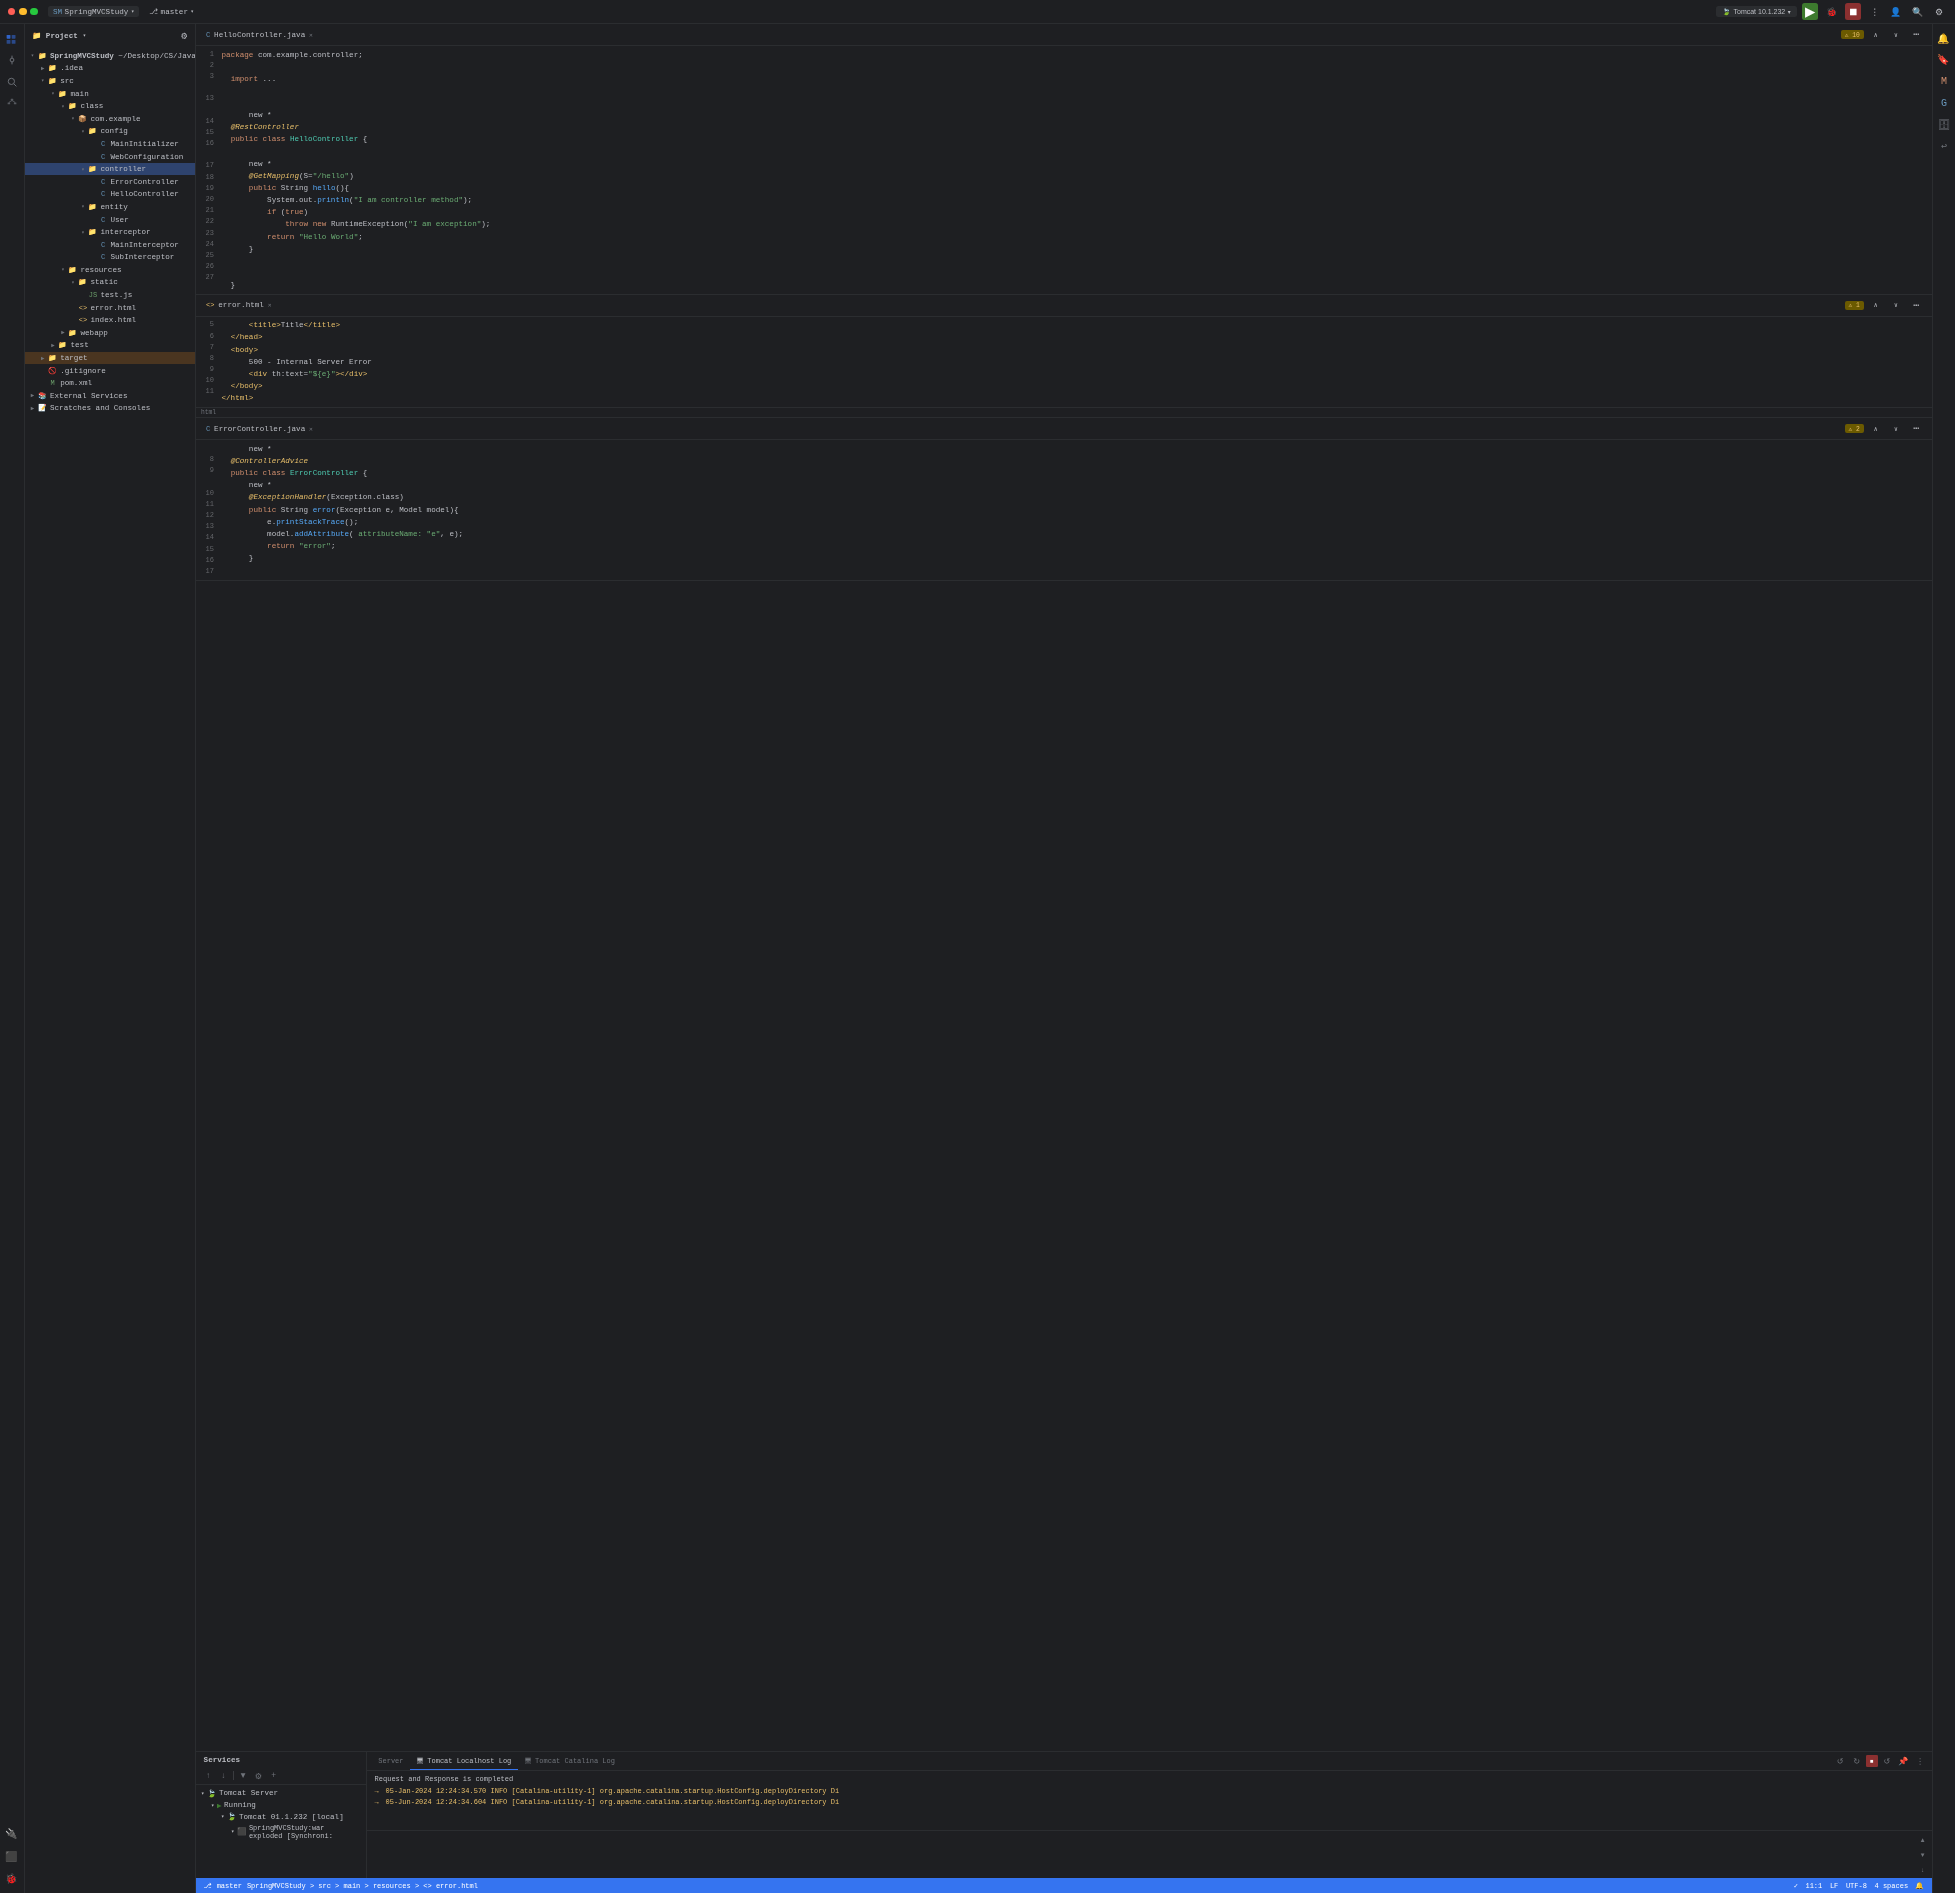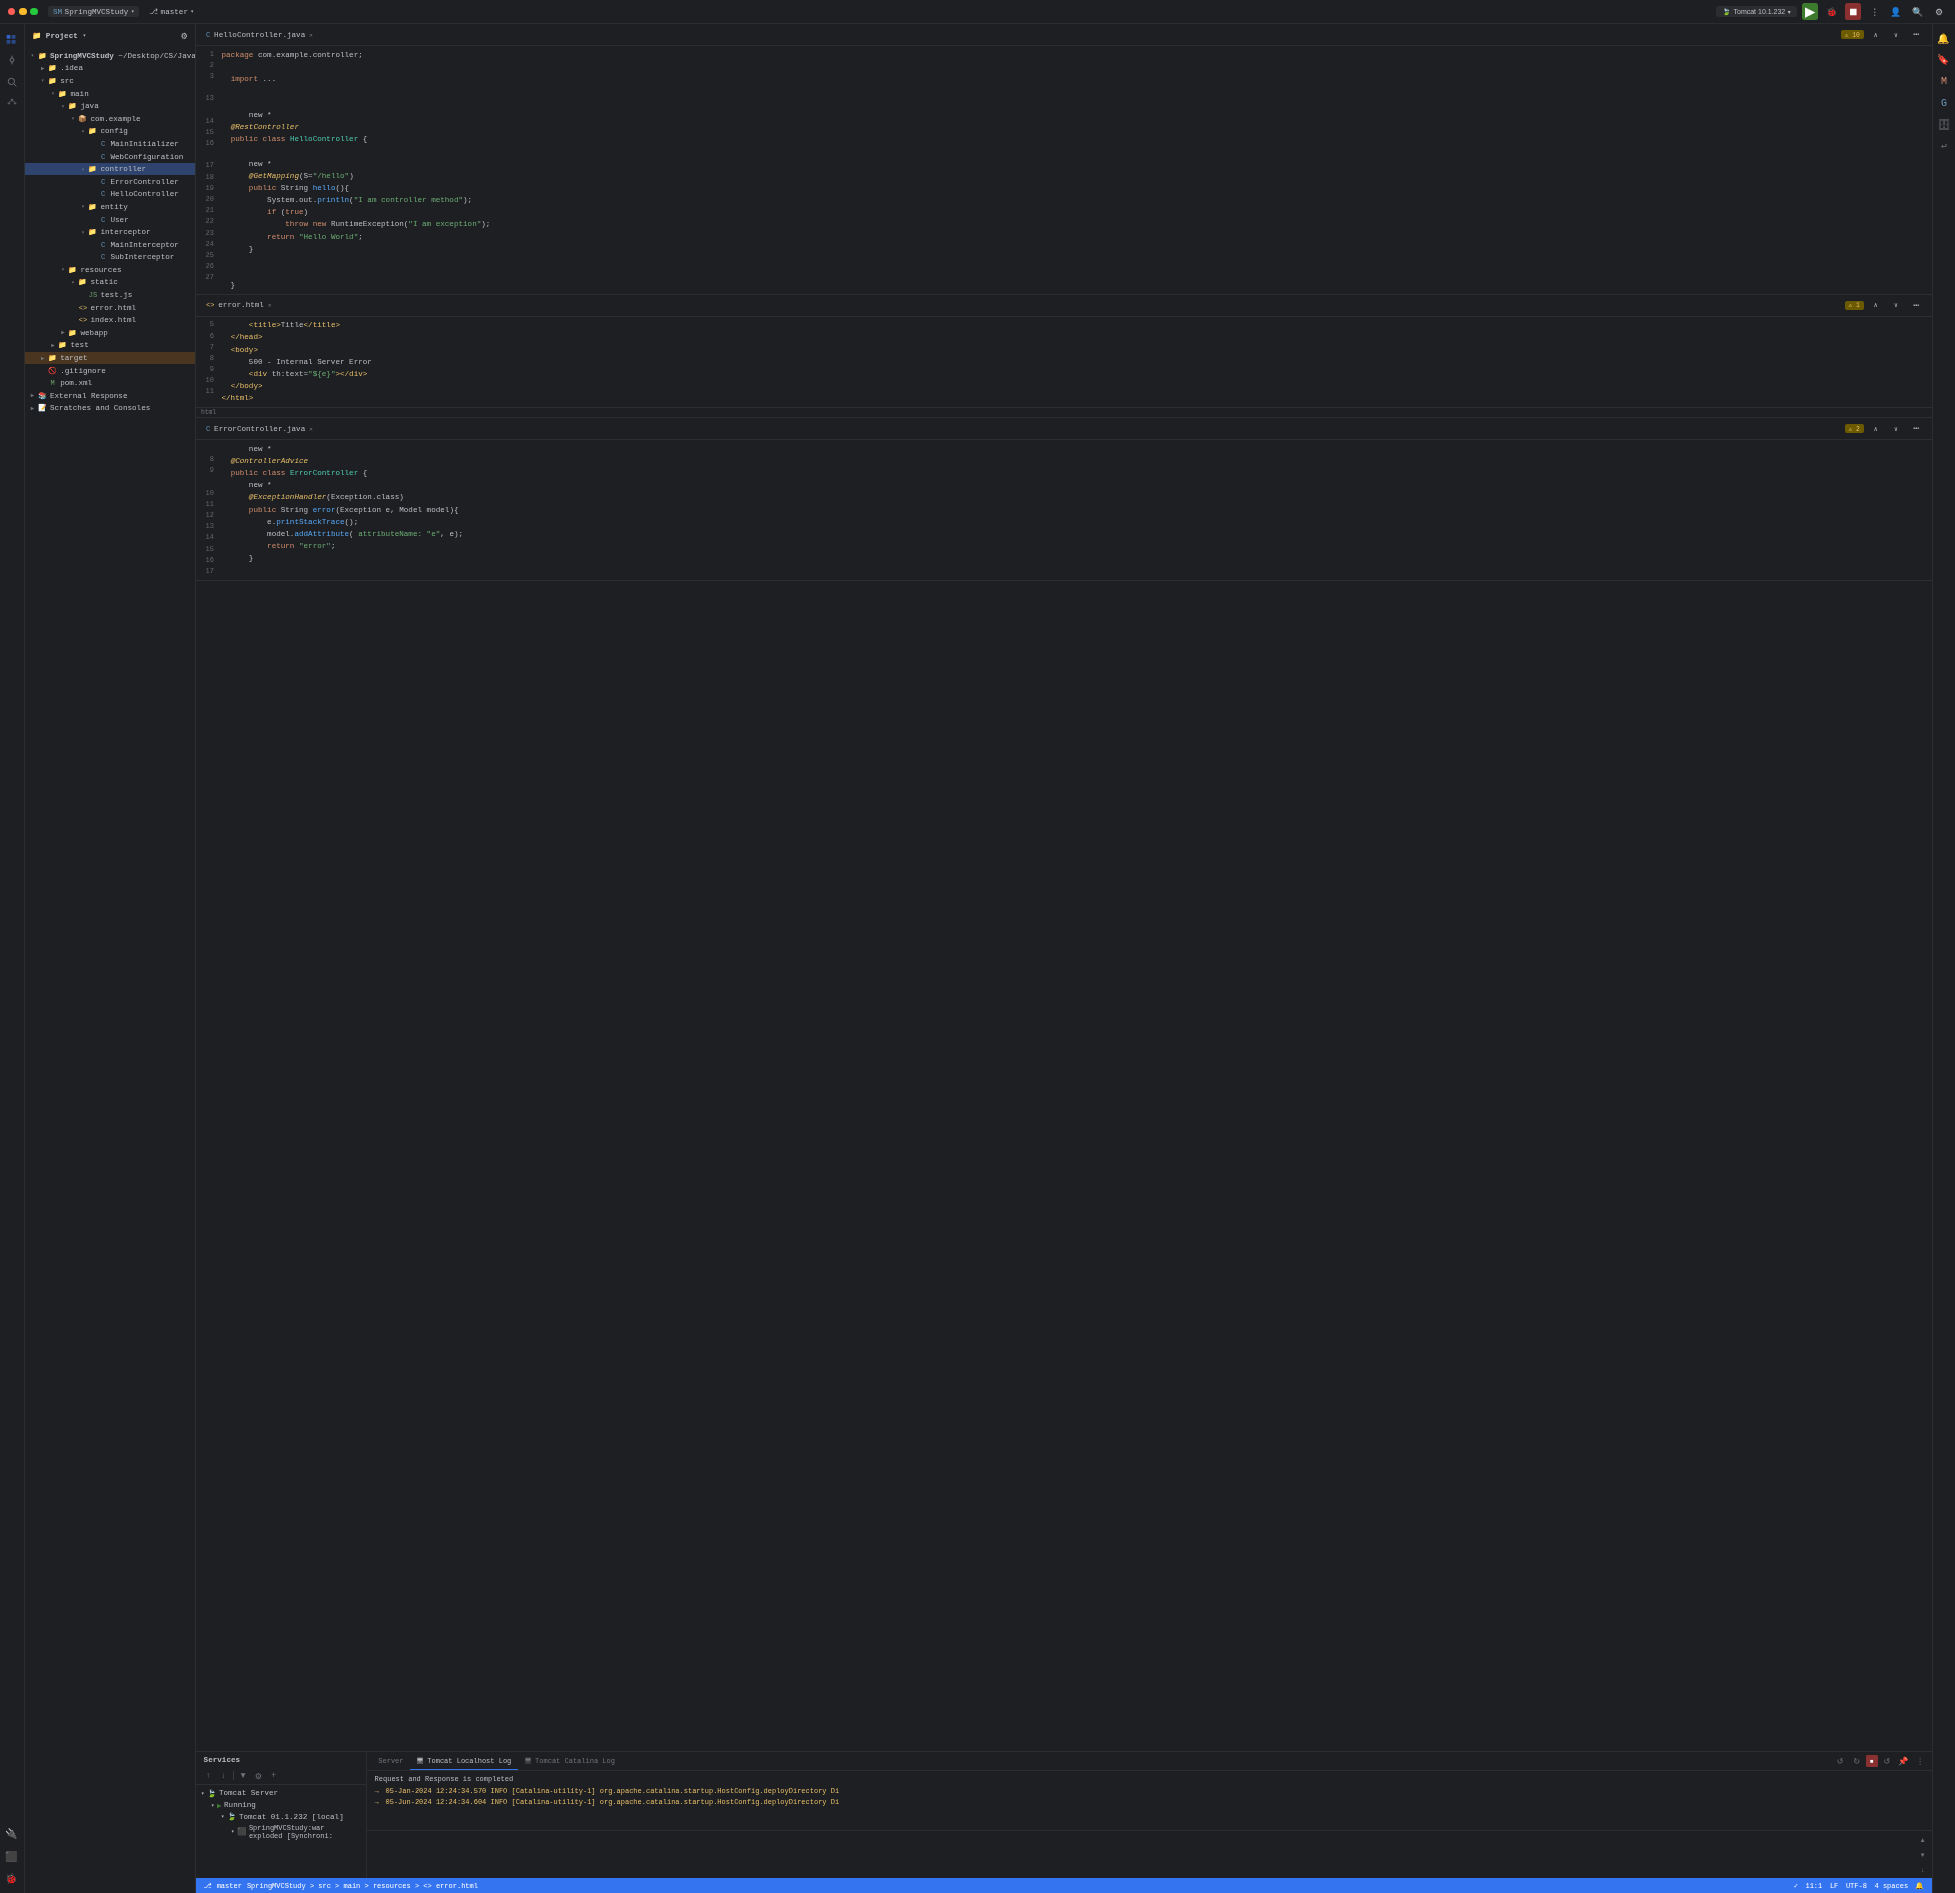--- a/index.html
+++ b/index.html
@@ -561,21 +561,21 @@
 
       <div class="tree-item" style="padding-left:23px;">
         <span class="tree-arrow">▾</span>
         <span class="tree-icon folder-color">📁</span>
         <span class="tree-label">main</span>
       </div>
 
       <div class="tree-item" style="padding-left:33px;">
         <span class="tree-arrow">▾</span>
         <span class="tree-icon" style="color:#6897bb;">📁</span>
-        <span class="tree-label">java</span>
+        <span class="tree-label">class</span>
       </div>
 
       <div class="tree-item" style="padding-left:43px;">
         <span class="tree-arrow">▾</span>
         <span class="tree-icon" style="color:#6897bb;">📦</span>
         <span class="tree-label">com.example</span>
       </div>
 
       <div class="tree-item" style="padding-left:53px;">
         <span class="tree-arrow">▾</span>
@@ -699,21 +699,21 @@
 
       <div class="tree-item" style="padding-left:12.7px;">
         <span class="tree-arrow" style="visibility:hidden;">▶</span>
         <span class="tree-icon xml-color">M</span>
         <span class="tree-label">pom.xml</span>
       </div>
 
       <div class="tree-item" style="padding-left:2.5px;">
         <span class="tree-arrow">▶</span>
         <span class="tree-icon folder-color">📚</span>
-        <span class="tree-label">External Response</span>
+        <span class="tree-label">External Services</span>
       </div>
 
       <div class="tree-item" style="padding-left:2.5px;">
         <span class="tree-arrow">▶</span>
         <span class="tree-icon folder-color">📝</span>
         <span class="tree-label">Scratches and Consoles</span>
       </div>
 
     </div>
   </div>

